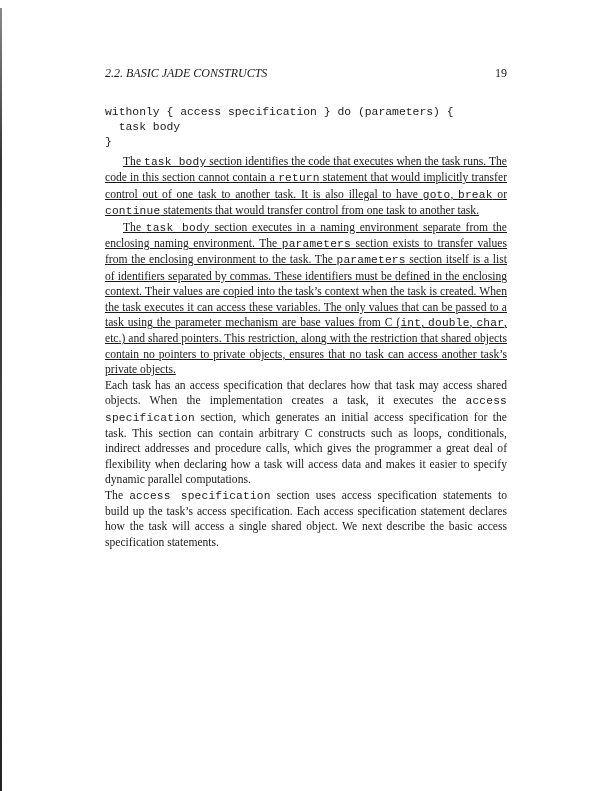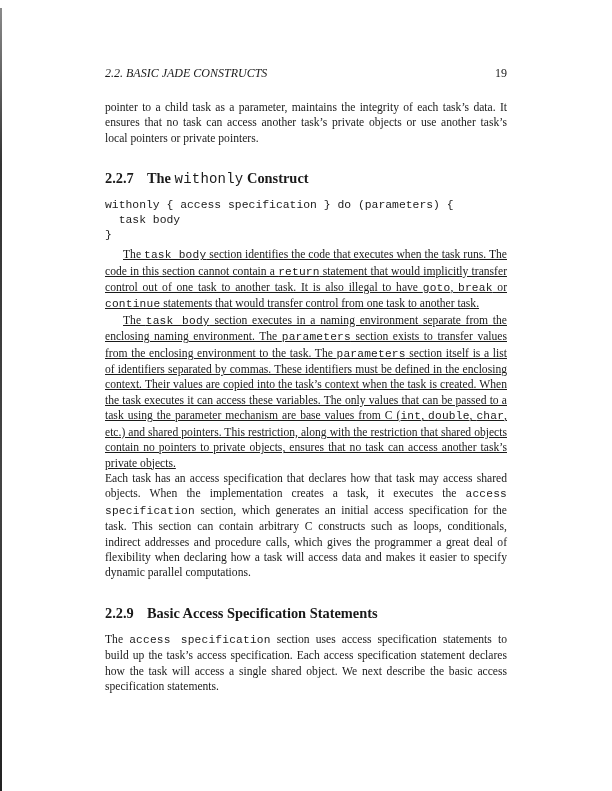--- a/index.html
+++ b/index.html
@@ -41,31 +41,24 @@
 
 <div class="page">
   <div class="left-rule"></div>
 
   <div class="running-head">
     <span>2.2.  BASIC JADE CONSTRUCTS</span>
     <span class="pnum">19</span>
   </div>
 
   <div class="content">
-    <p>pointer to a child task as a parameter, maintains the integrity of each task’s data. It ensures that no task can access another task’s private objects or use another task’s local pointers or private pointers.</p>
 
-    <h2>
-      <span class="num">2.2.7</span><span>The </span><span class="tt">withonly</span><span> Construct</span>
-    </h2>
     <pre class="code">withonly { access specification } do (parameters) {
   task body
 }</pre>
     <p class="indent"><span>The </span><span class="tt">task body</span><span> section identifies the code that executes when the task runs. The code in this section cannot contain a </span><span class="tt">return</span><span> statement that would implicitly transfer control out of one task to another task. It is also illegal to have </span><span class="tt">goto</span><span>, </span><span class="tt">break</span><span> or </span><span class="tt">continue</span><span> statements that would transfer control from one task to another task.</span></p>
     <p class="indent"><span>The </span><span class="tt">task body</span><span> section executes in a naming environment separate from the enclosing naming environment. The </span><span class="tt">parameters</span><span> section exists to transfer values from the enclosing environment to the task. The </span><span class="tt">parameters</span><span> section itself is a list of identifiers separated by commas. These identifiers must be defined in the enclosing context. Their values are copied into the task’s context when the task is created. When the task executes it can access these variables. The only values that can be passed to a task using the parameter mechanism are base values from C (</span><span class="tt">int</span><span>, </span><span class="tt">double</span><span>, </span><span class="tt">char</span><span>, etc.) and shared pointers. This restriction, along with the restriction that shared objects contain no pointers to private objects, ensures that no task can access another task’s private objects.</span></p>
 
     <p><span>Each task has an access specification that declares how that task may access shared objects. When the implementation creates a task, it executes the </span><span class="tt">access specification</span><span> section, which generates an initial access specification for the task. This section can contain arbitrary C constructs such as loops, conditionals, indirect addresses and procedure calls, which gives the programmer a great deal of flexibility when declaring how a task will access data and makes it easier to specify dynamic parallel computations.</span></p>
 
-    <h2>
-      <span class="num">2.2.9</span><span>Basic Access Specification Statements</span>
-    </h2>
     <p><span>The </span><span class="tt">access specification</span><span> section uses access specification statements to build up the task’s access specification. Each access specification statement declares how the task will access a single shared object. We next describe the basic access specification statements.</span></p>
   </div>
 </div>
 
 </body></html>

